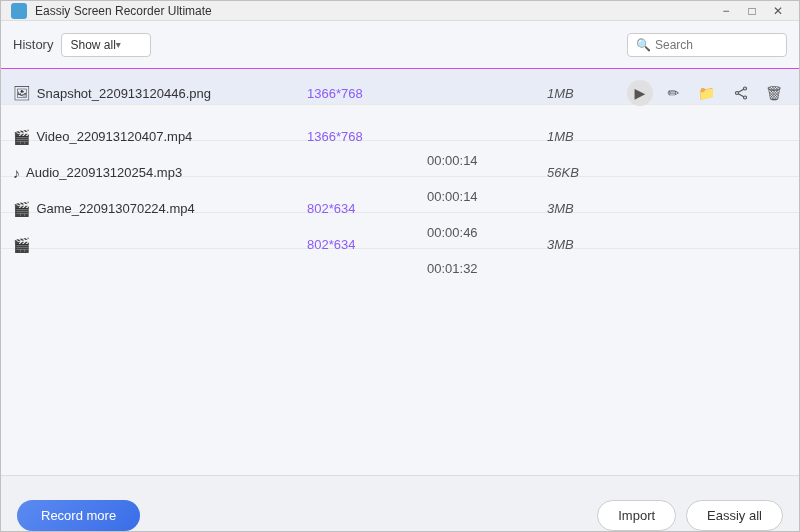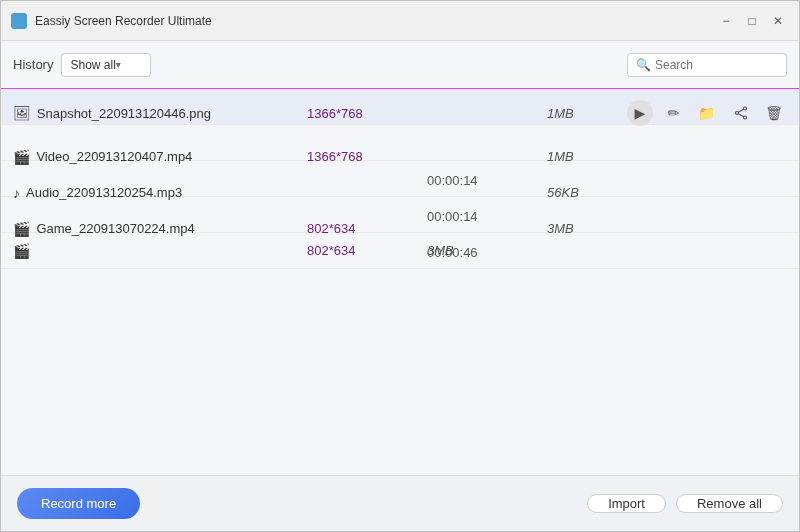--- a/index.html
+++ b/index.html
@@ -17,21 +17,21 @@
       height: 532px;
       background: #f5f6fa;
       border: 1px solid #c0c0c0;
       display: flex;
       flex-direction: column;
     }
 
     
     .title-bar {
       background: #f0f0f0;
-      height: 40px;
+      height: 20px;
       display: flex;
       align-items: center;
       padding: 0 10px;
       border-bottom: 1px solid #ddd;
       user-select: none;
     }
     .title-bar-icon {
       width: 16px;
       height: 16px;
       background: #4a9fd4;
@@ -166,31 +166,31 @@
       justify-content: center;
       border-radius: 50%;
       font-size: 14px;
       color: #555;
     }
     .action-btn.play {
       background: #e0e0e0;
       border-radius: 50%;
     }
 
-    .col-resolution { color: #701a75; }
+    .col-resolution { color: #8b5cf6; }
     .col-duration { color: #555; margin-top: 48px; }
     .col-size { color: #555; font-style: italic; }
 
     
     .footer {
       height: 56px;
       background: #f0f1f5;
       border-top: 1px solid #ddd;
       display: flex;
-      align-items: center;
+      align-items: flex-end;
       padding: 0 16px;
       justify-content: space-between;
     }
     .btn-record {
       background: linear-gradient(135deg, #5b8af0, #3a6ee8);
       color: white;
       border: none;
       border-radius: 20px;
       padding: 8px 24px;
       font-size: 13px;
@@ -200,21 +200,21 @@
 
     .footer-right {
       display: flex;
       gap: 10px;
     }
     .btn-secondary {
       background: white;
       color: #333;
       border: 1px solid #ccc;
       border-radius: 16px;
-      padding: 1px 20px;
+      padding: 7px 20px;
       font-size: 13px;
       cursor: pointer;
     }
   </style>
 </head>
 <body>
 
 <div class="window">
 
   <div class="title-bar">
@@ -297,27 +297,28 @@
       <span class="col-duration">00:00:46</span>
       <span class="col-size">3MB</span>
       <div class="row-actions"></div>
     </div>
 
     <div class="table-row">
       <div class="row-name">
         <span class="row-icon">🎬</span>
       </div>
       <span class="col-resolution">802*634</span>
+      <span class="col-duration">00:01:32</span>
       <span class="col-size">3MB</span>
       <div class="row-actions"></div>
     </div>
 
   </div>
 
   <div class="footer">
     <button class="btn-record">Record more</button>
     <div class="footer-right">
       <button class="btn-secondary">Import</button>
-      <button class="btn-secondary">Remove all</button>
+      <button class="btn-secondary">Eassiy all</button>
     </div>
   </div>
 
 </div>
 
 </body></html>

